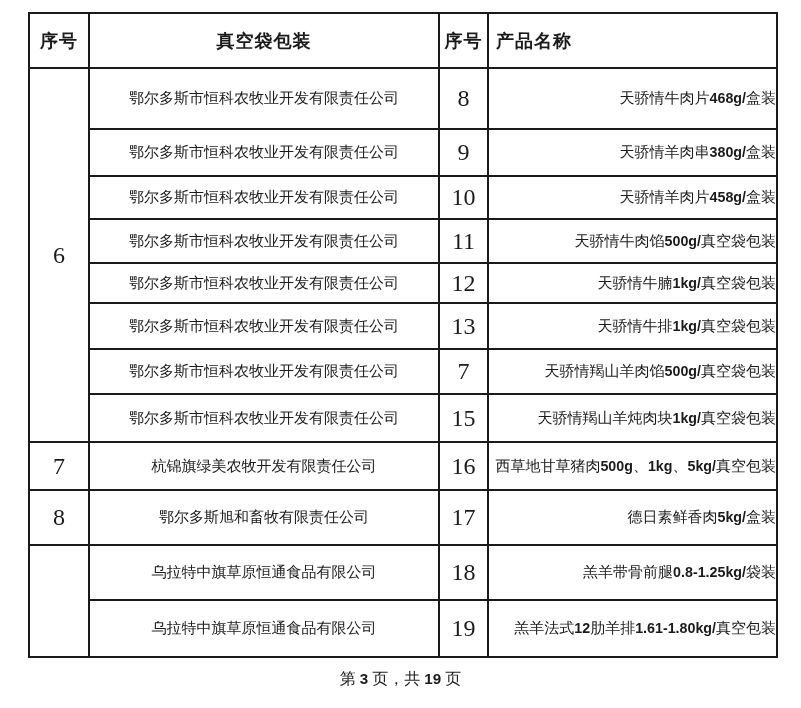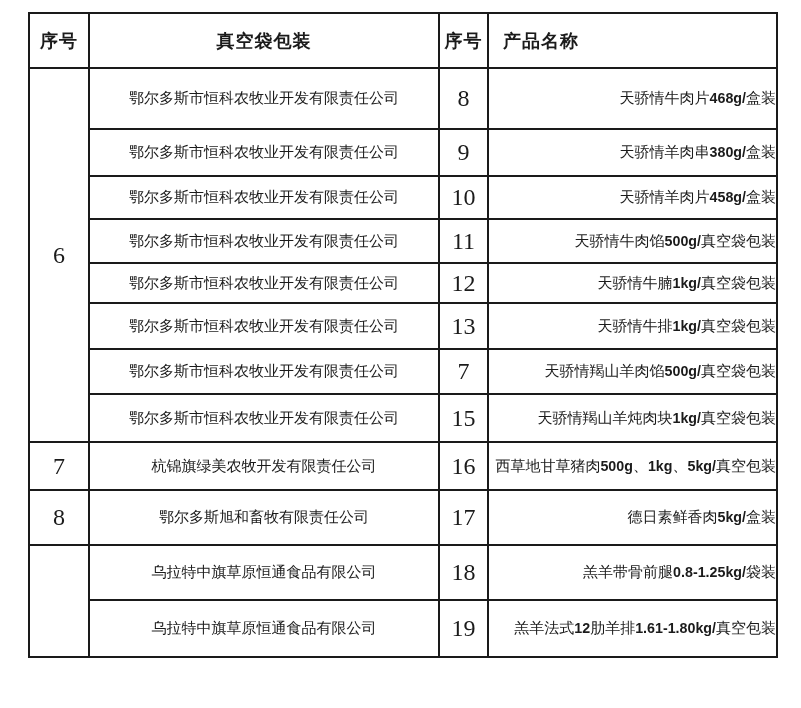--- a/index.html
+++ b/index.html
@@ -35,21 +35,21 @@
   }
   .product-table th {
     font-size: 18px;
     font-weight: bold;
     text-align: center;
     vertical-align: middle;
     letter-spacing: 1px;
   }
   .product-table th.th-left {
     text-align: left;
-    padding-left: 14px;
+    padding-left: 7px;
   }
   .cell-num {
     text-align: center;
     vertical-align: middle;
     font-family: "Liberation Serif", serif;
     font-size: 24px;
     font-weight: normal;
   }
   .cell-company {
     font-size: 15px;
@@ -159,14 +159,15 @@
           <td class="cell-product richtext">羔羊带骨前腿<span class="latin">0.8-1.25kg/</span>袋装</td>
         </tr>
         <tr style="height: 57px;">
           <td class="cell-company">乌拉特中旗草原恒通食品有限公司</td>
           <td class="cell-num">19</td>
           <td class="cell-product richtext">羔羊法式<span class="latin">12</span>肋羊排<span class="latin">1.61-1.80kg/</span>真空包装</td>
         </tr>
       </tbody>
   </table>
 
+  <div class="page-footer richtext">第 <span class="latin">3</span> 页，共 <span class="latin">19</span> 页</div>
 
 </div>
 
 </body></html>

